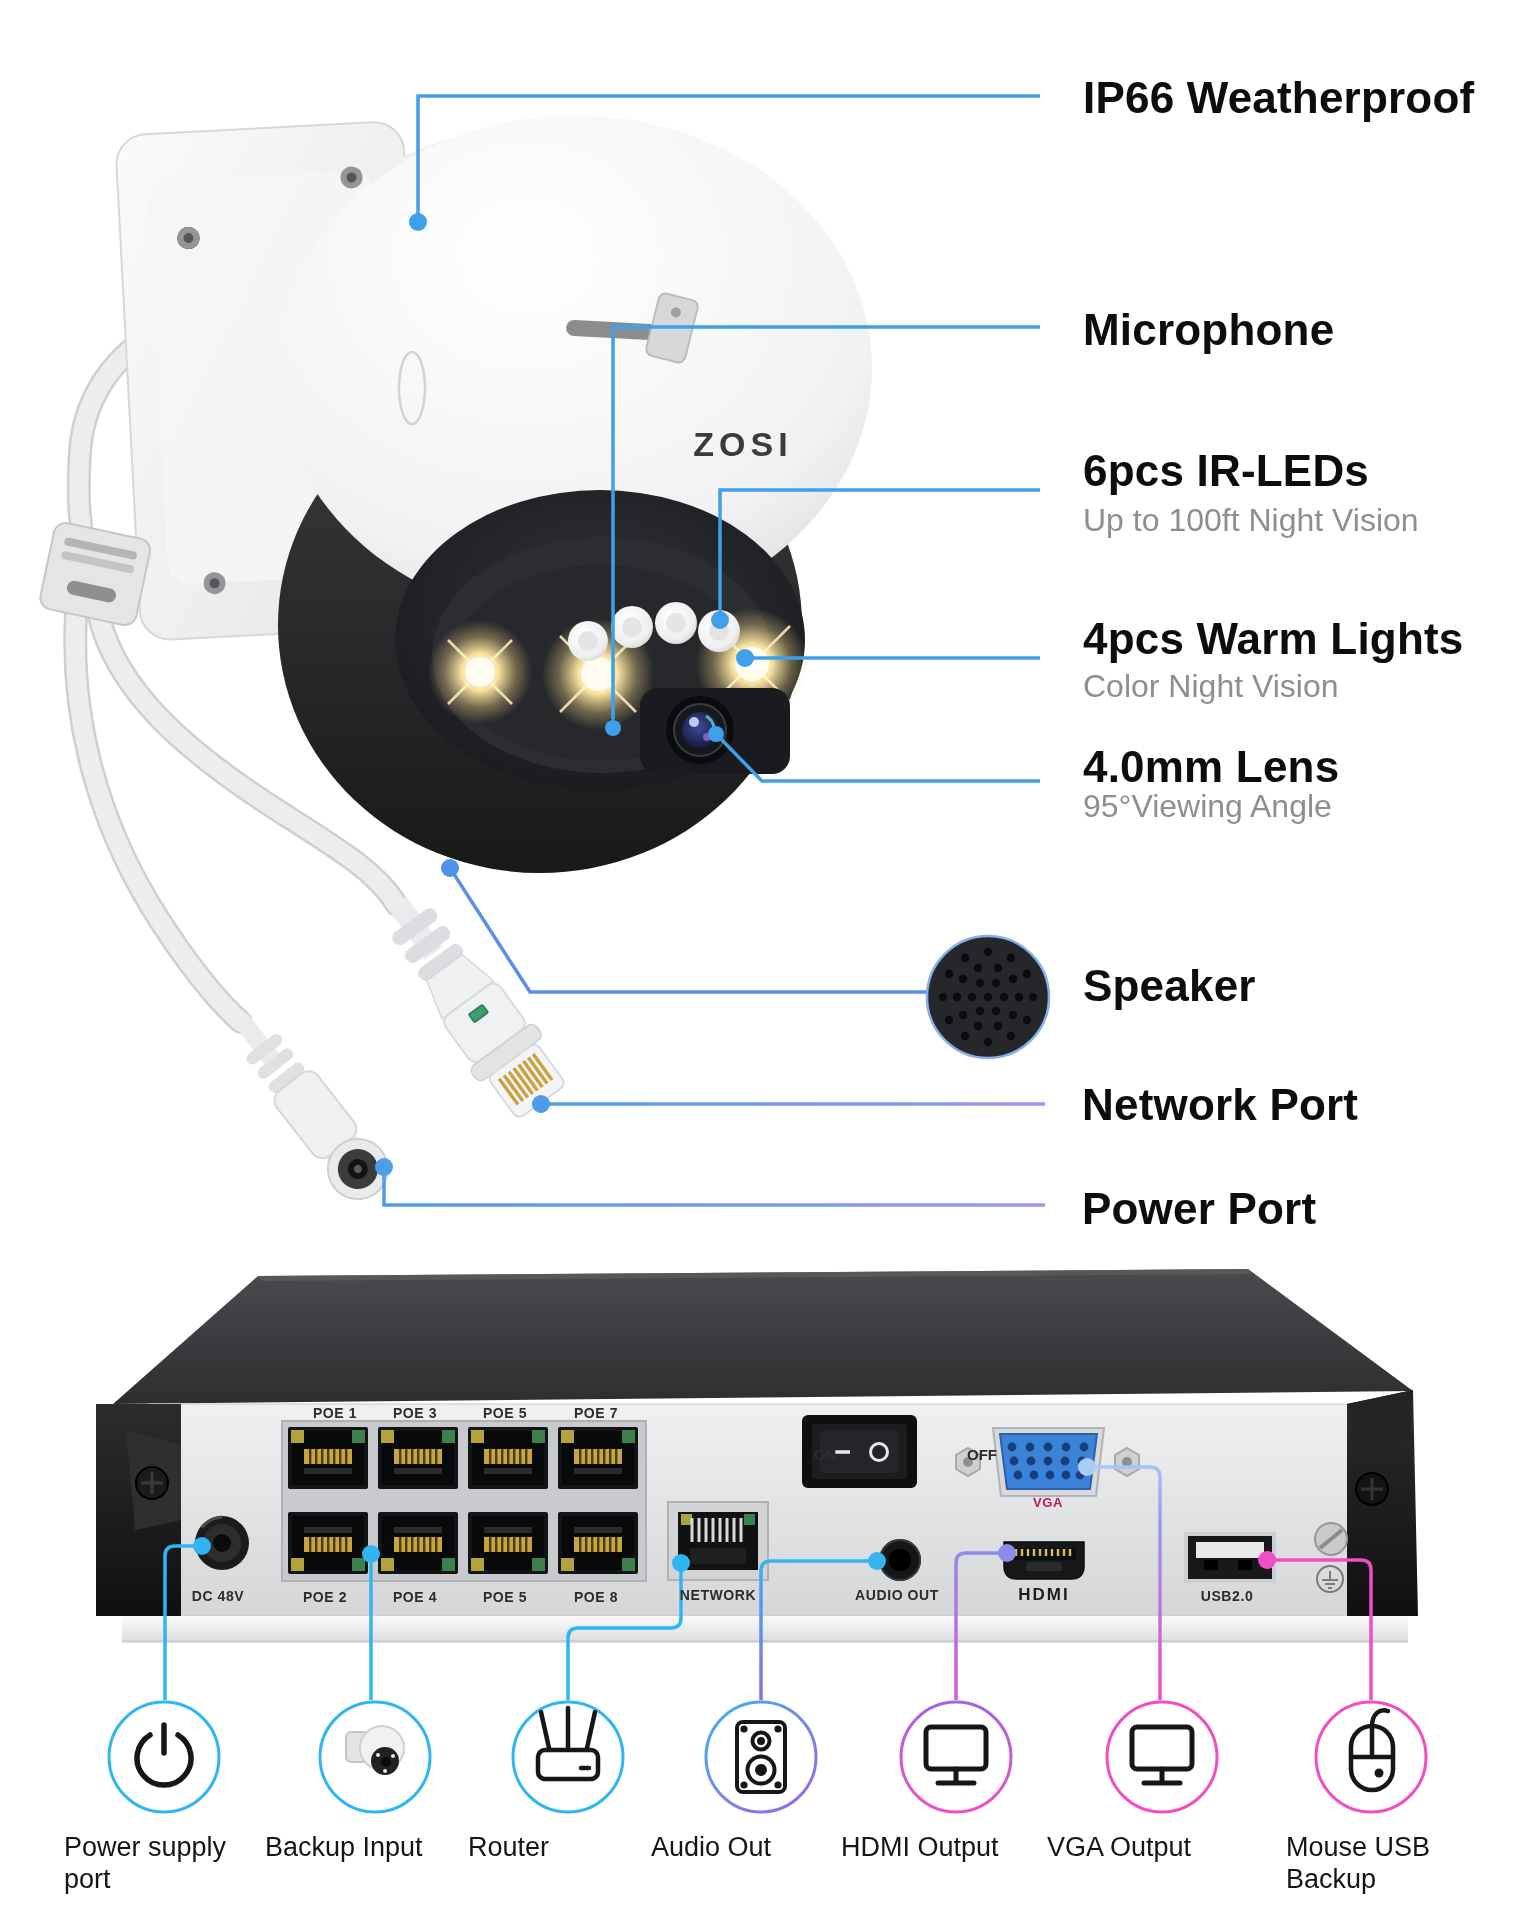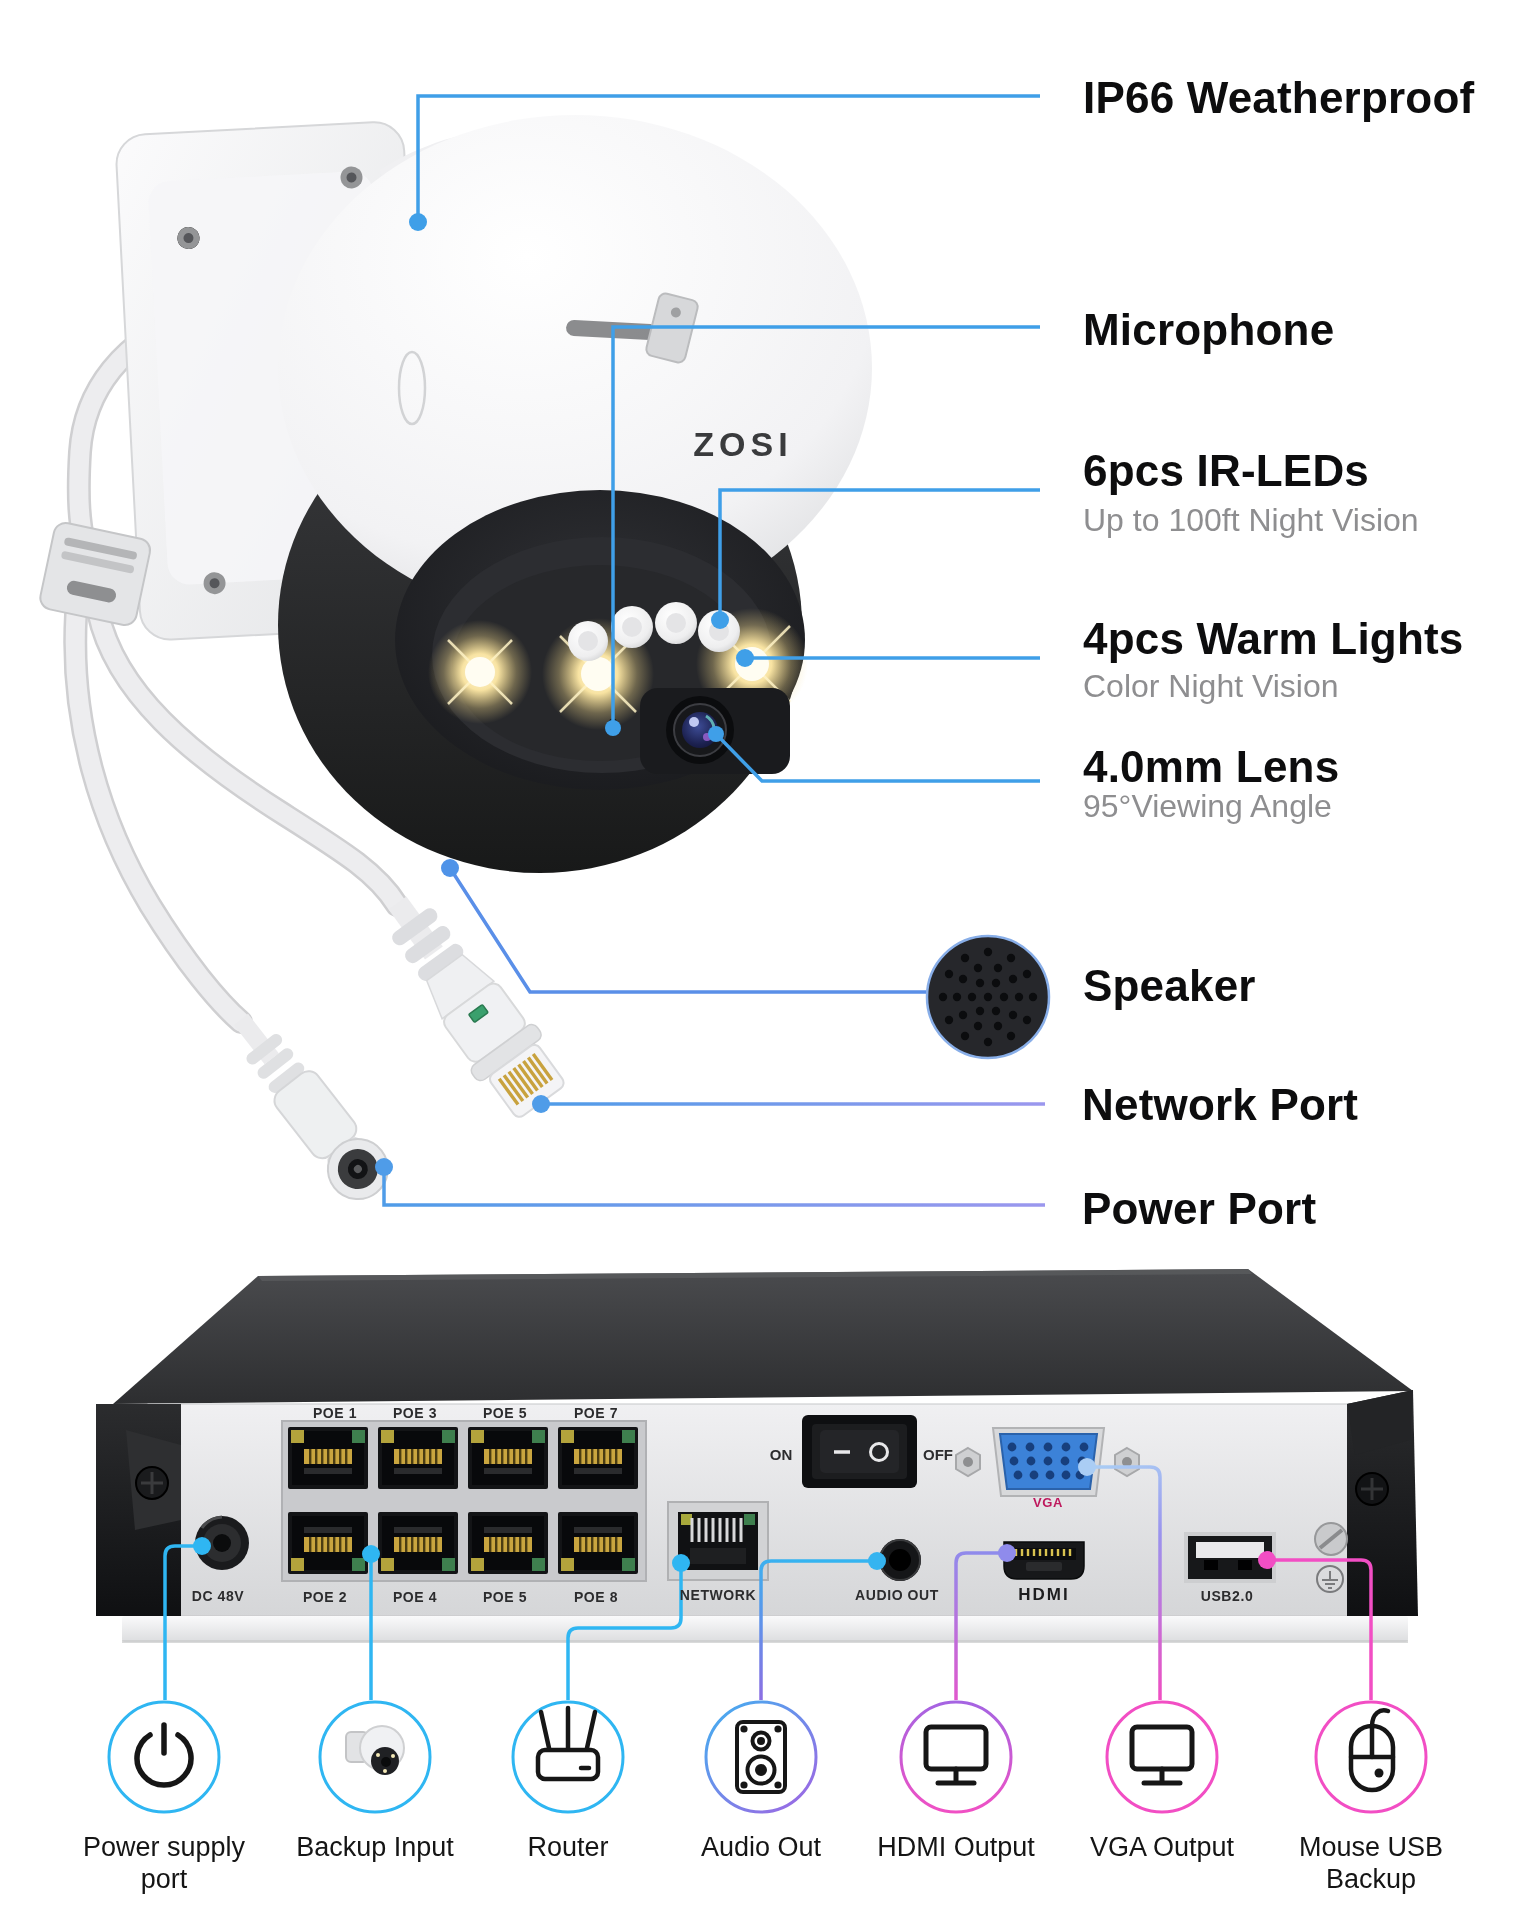--- a/index.html
+++ b/index.html
@@ -8,22 +8,22 @@
   #art{position:absolute;left:0;top:0;}
   .callout-title{position:absolute;transform:translateY(-50%);font-weight:700;font-size:44px;
                  color:#0d0d0e;white-space:nowrap;letter-spacing:.2px;}
   .callout-sub{position:absolute;transform:translateY(-50%);font-weight:400;font-size:32px;
                color:#8e8e90;white-space:nowrap;}
   .port-label{position:absolute;transform:translate(-50%,-50%);font-weight:700;font-size:14px;
               color:#2c2c2e;letter-spacing:.6px;white-space:nowrap;}
   .port-label.small{font-size:13px;color:#be185d;}
   .port-label.hdmi{font-size:17px;letter-spacing:2px;font-weight:700;color:#1d1d1f;}
   .switch-label{position:absolute;transform:translate(-50%,-50%);font-weight:700;font-size:15px;
-                color:#2c2c2e;}
-  .legend-label{position:absolute;font-size:27px;color:#151515;text-align:center;
+                color:#2c2c2e;margin-left:44px;}
+  .legend-label{position:absolute;font-size:27px;color:#151515;text-align:left;
                 line-height:1.18;transform:translateX(-50%);}
 </style>
 </head>
 <body>
 
 <div id="stage">
 
 <svg id="art" width="1536" height="1920" viewBox="0 0 1536 1920">
   <defs>
     <linearGradient id="gPlate" x1="0" y1="0" x2="1" y2="1">

